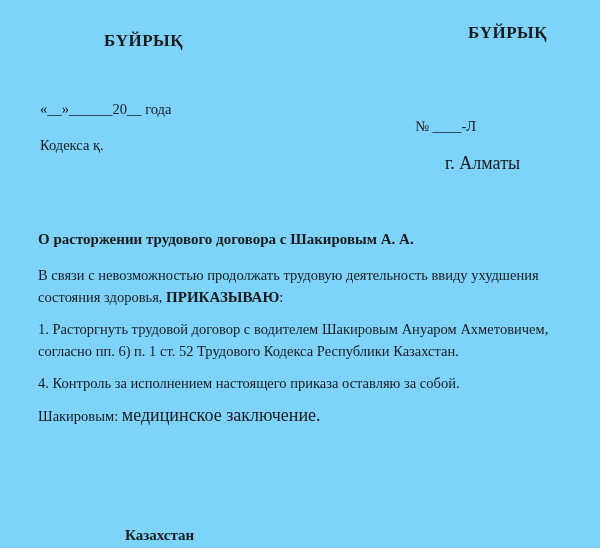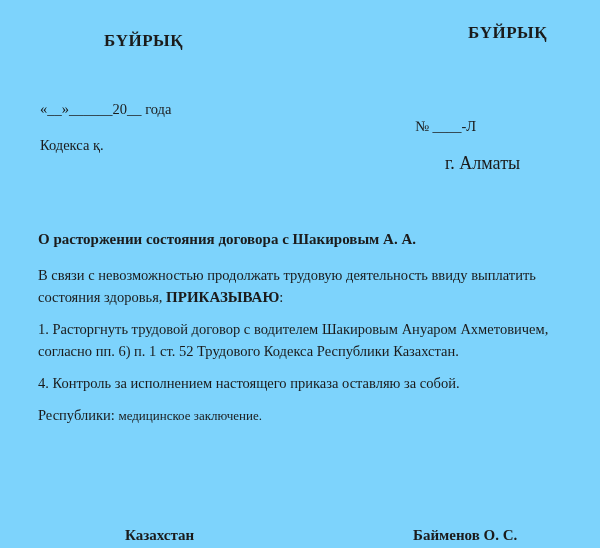--- a/index.html
+++ b/index.html
@@ -40,21 +40,21 @@
   }
   .subject {
     font-weight: bold;
     font-size: 15px;
     margin: 0 0 14px 0;
   }
   .preamble, .item { margin: 0 0 10px 0; }
   .preamble b { font-size: 15px; }
   .basis { margin: 0; }
   .basis-label { font-size: 14.5px; }
-  .basis-value { font-size: 13px; }
+  .basis-value { font-size: 18px; }
   .sig-role {
     position: absolute;
     left: 125px; top: 527px;
     font-weight: bold;
     font-size: 15px;
   }
   .sig-name {
     position: absolute;
     left: 413px; top: 527px;
     font-weight: bold;
@@ -73,30 +73,29 @@
   <div class="date-line">«__»______20__ года</div>
 
   <div class="city-kk">Кодекса қ.</div>
 
   <div class="num-line">№ ____-Л</div>
 
   <div class="city-ru">г. Алматы</div>
 
   <div class="body">
 
-    <p class="subject">О расторжении состояния договора с Шакировым А. А.</p>
+    <p class="subject">О расторжении трудового договора с Шакировым А. А.</p>
 
-    <p class="preamble"><span>В связи с невозможностью продолжать трудовую деятельность ввиду выплатить состояния здоровья, </span><b>ПРИКАЗЫВАЮ</b><span>:</span></p>
+    <p class="preamble"><span>В связи с невозможностью продолжать трудовую деятельность ввиду ухудшения состояния здоровья, </span><b>ПРИКАЗЫВАЮ</b><span>:</span></p>
 
     <p class="item">1. Расторгнуть трудовой договор с водителем Шакировым Ануаром Ахметовичем, согласно пп. 6) п. 1 ст. 52 Трудового Кодекса Республики Казахстан.</p>
 
 
     <p class="item">4. Контроль за исполнением настоящего приказа оставляю за собой.</p>
 
-    <p class="basis"><span class="basis-label">Республики:</span> <span class="basis-value">медицинское заключение.</span></p>
+    <p class="basis"><span class="basis-label">Шакировым:</span> <span class="basis-value">медицинское заключение.</span></p>
 
   </div>
 
   <span class="sig-role">Казахстан</span>
 
-  <span class="sig-name">Байменов О. С.</span>
 
 </div>
 
 </body></html>

